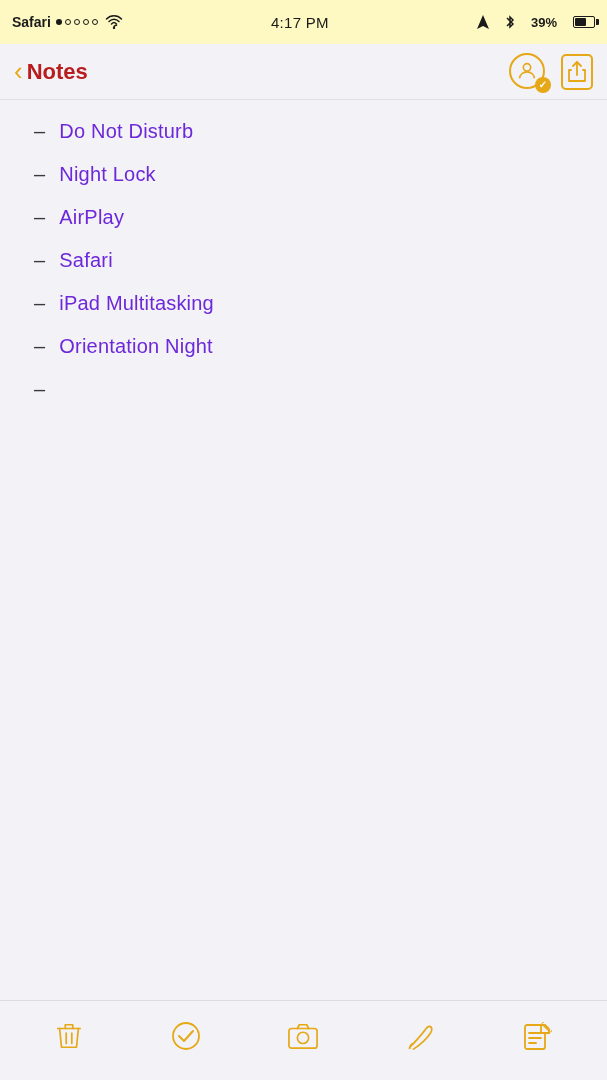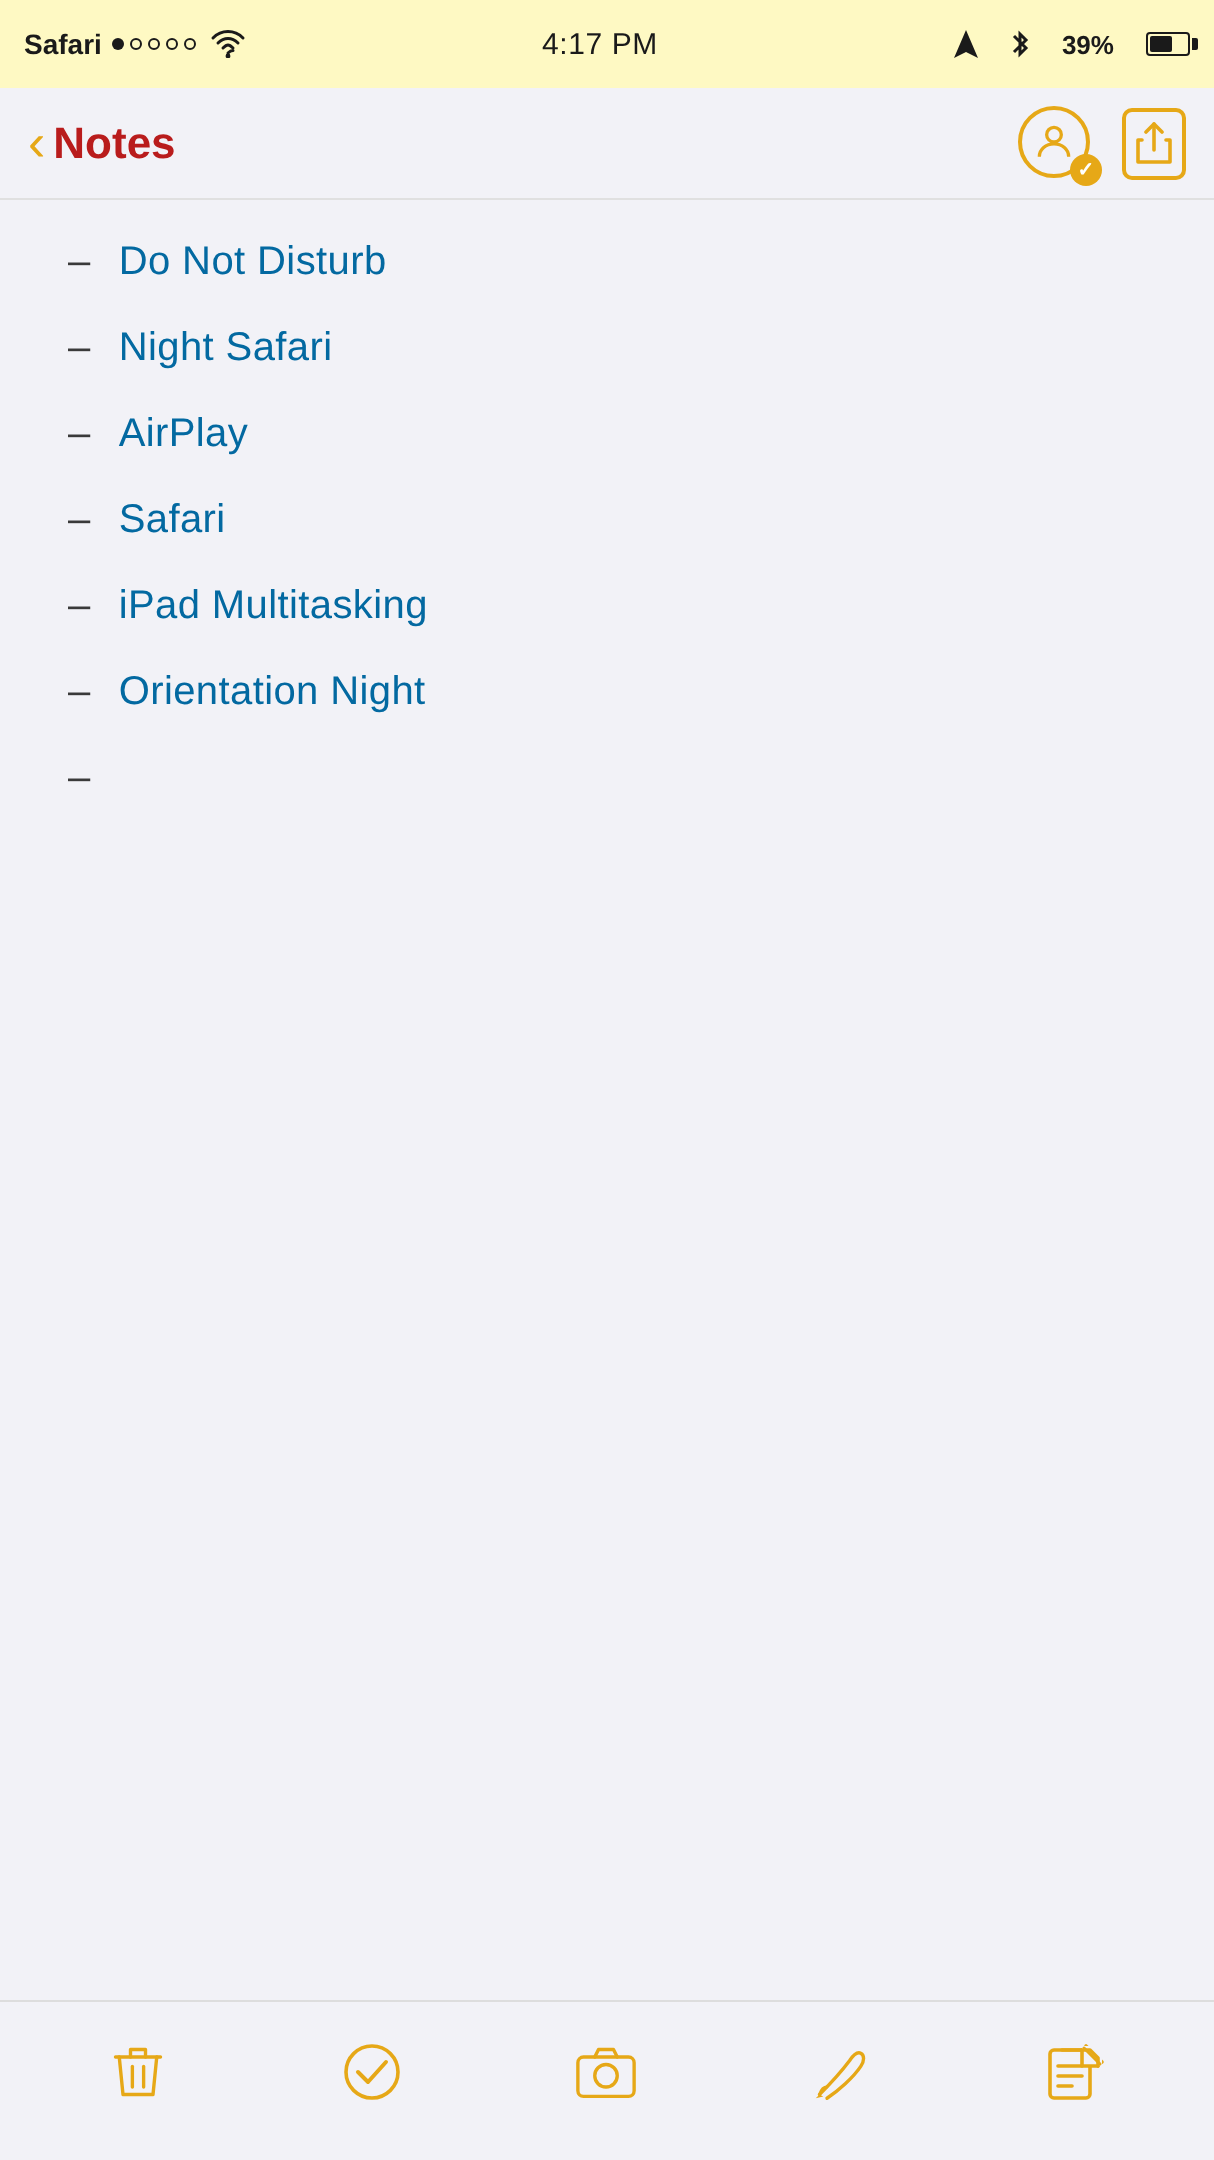--- a/index.html
+++ b/index.html
@@ -180,21 +180,21 @@
       font-weight: 400;
       letter-spacing: 0.2px;
     }
     .list-dash {
       color: #3a3a3a;
       font-size: 20px;
       flex-shrink: 0;
       margin-left: 10px;
     }
     .list-text {
-      color: #0369a1;
+      color: #6d28d9;
       font-size: 20px;
     }
 
     
     .bottom-toolbar {
       position: absolute;
       bottom: 0;
       left: 0;
       right: 0;
       height: 80px;
@@ -314,21 +314,21 @@
   </div>
 </div>
 
 <div class="content" id="note-list">
 <div class="list-item">
       <span class="list-dash">–</span>
       <span class="list-text">Do Not Disturb</span>
     </div>
     <div class="list-item">
       <span class="list-dash">–</span>
-      <span class="list-text">Night Safari</span>
+      <span class="list-text">Night Lock</span>
     </div>
     <div class="list-item">
       <span class="list-dash">–</span>
       <span class="list-text">AirPlay</span>
     </div>
     <div class="list-item">
       <span class="list-dash">–</span>
       <span class="list-text">Safari</span>
     </div>
     <div class="list-item">

